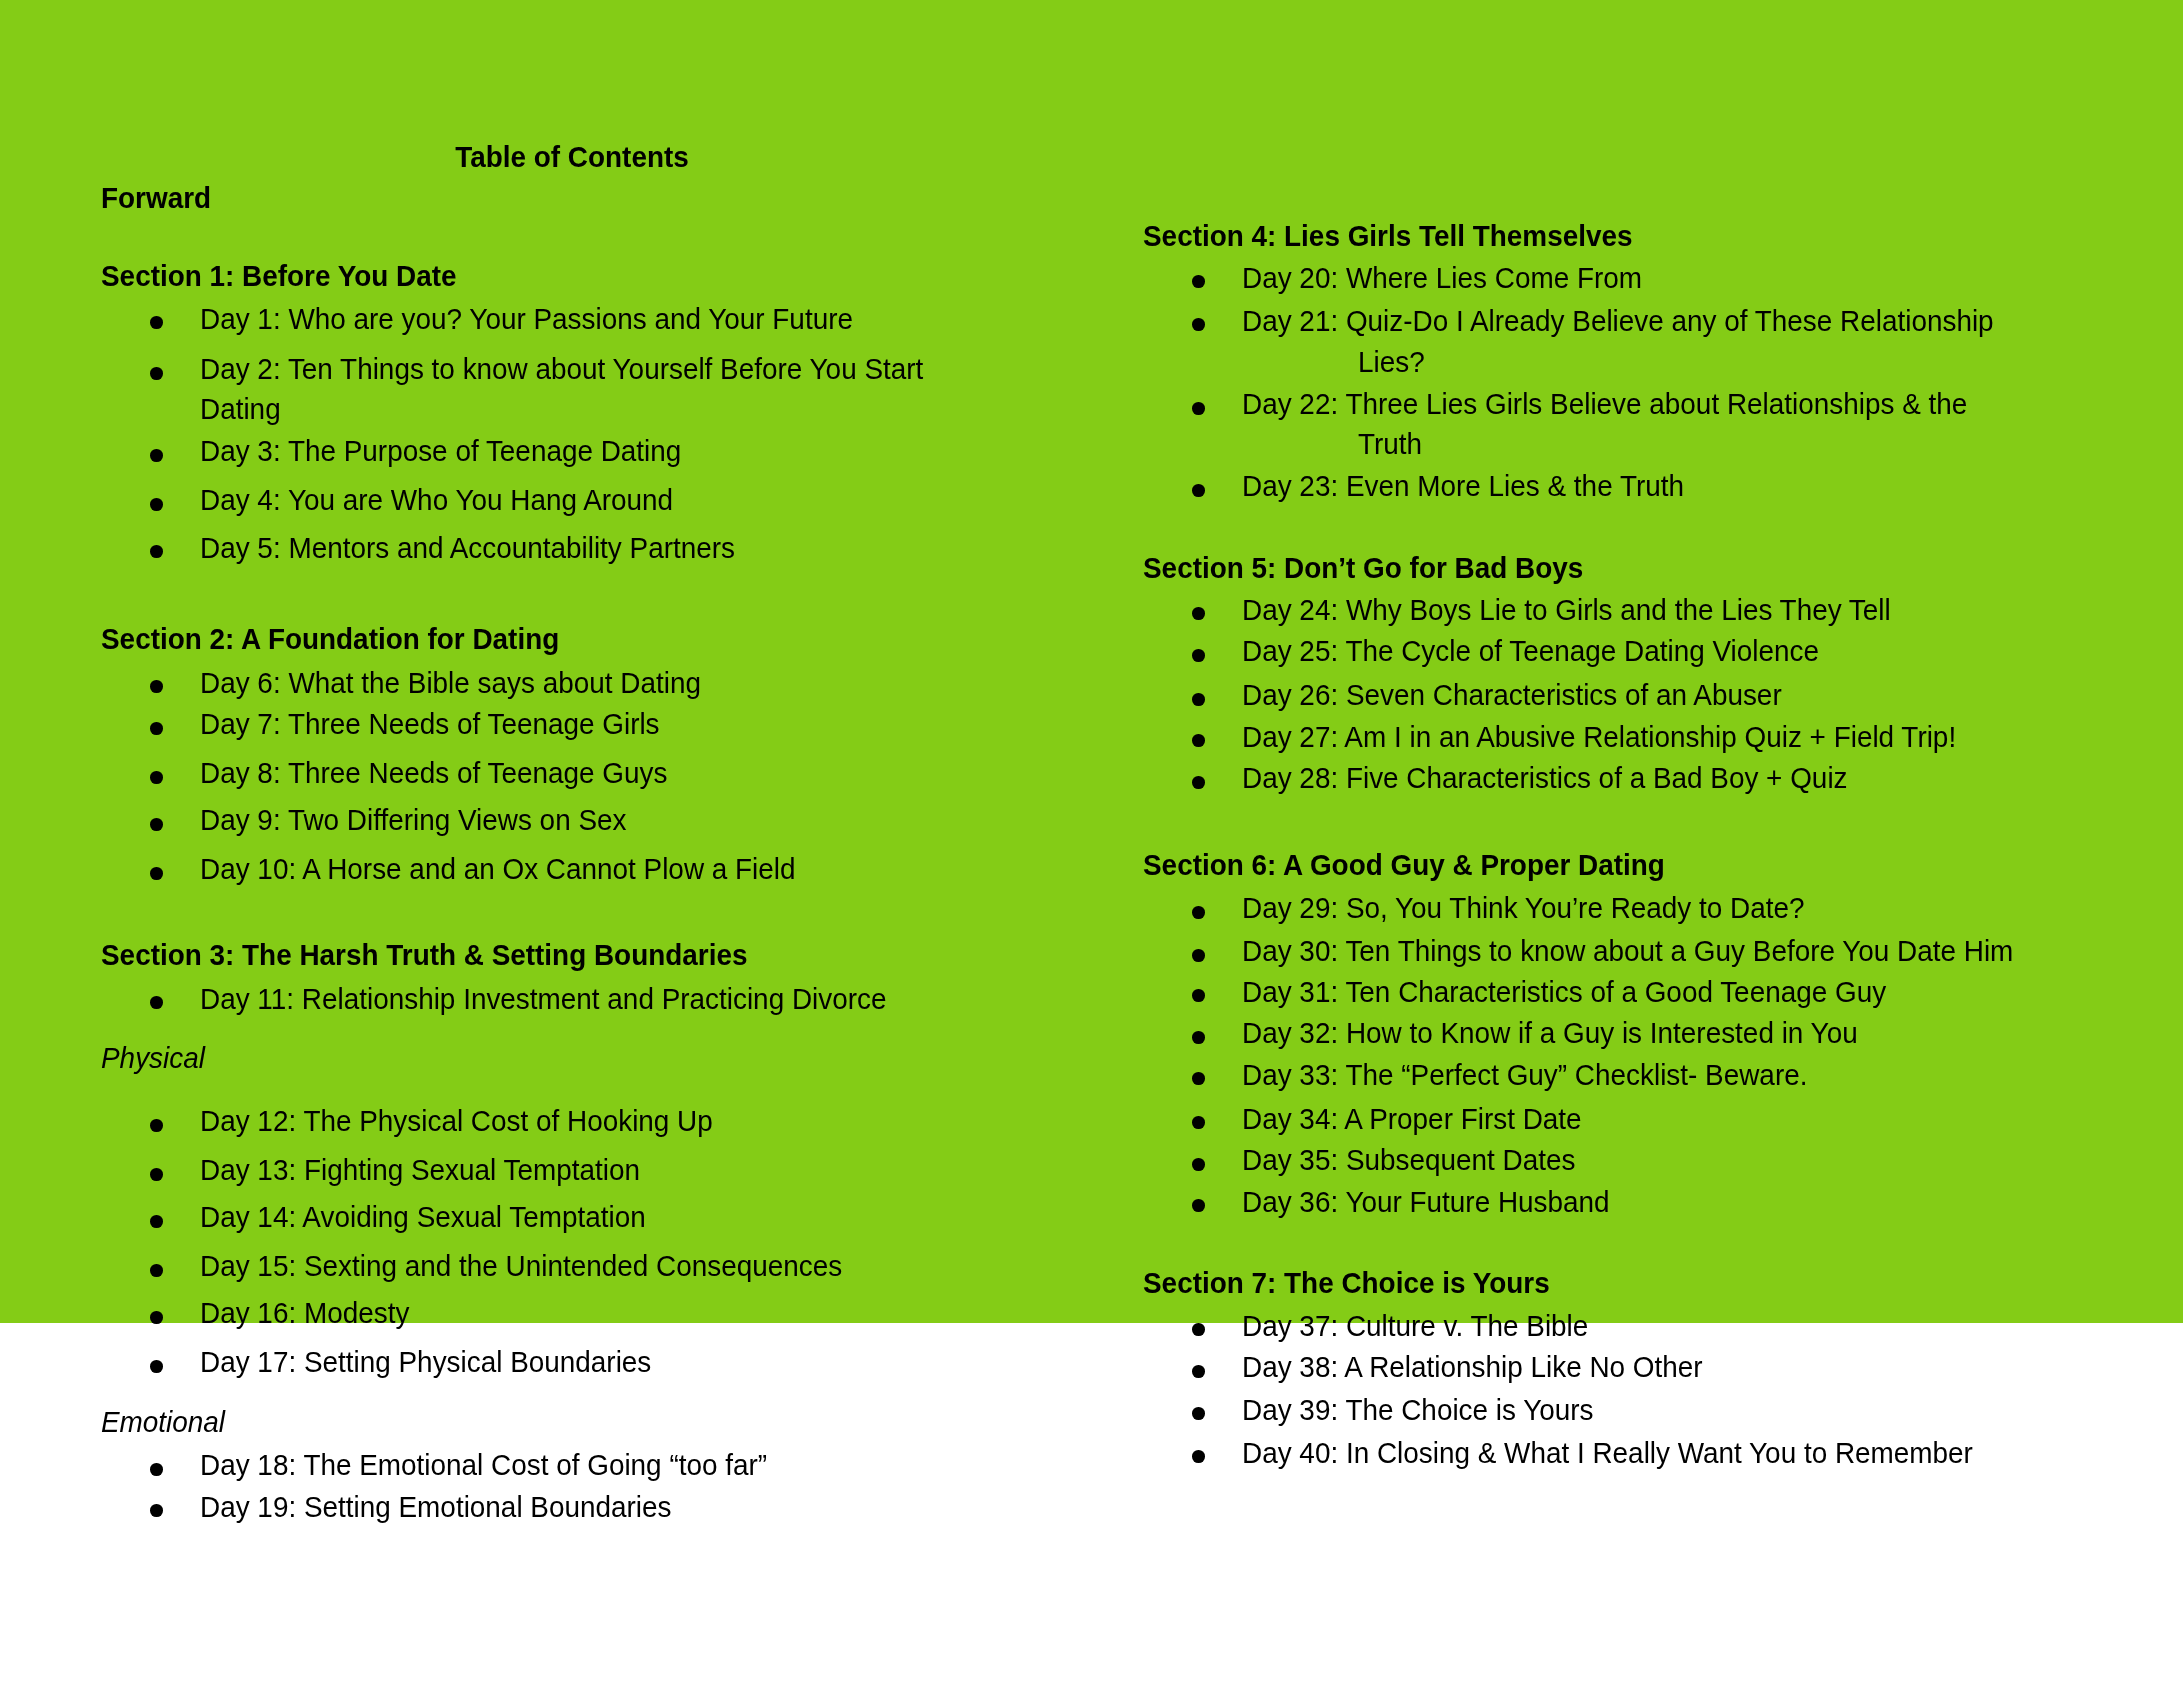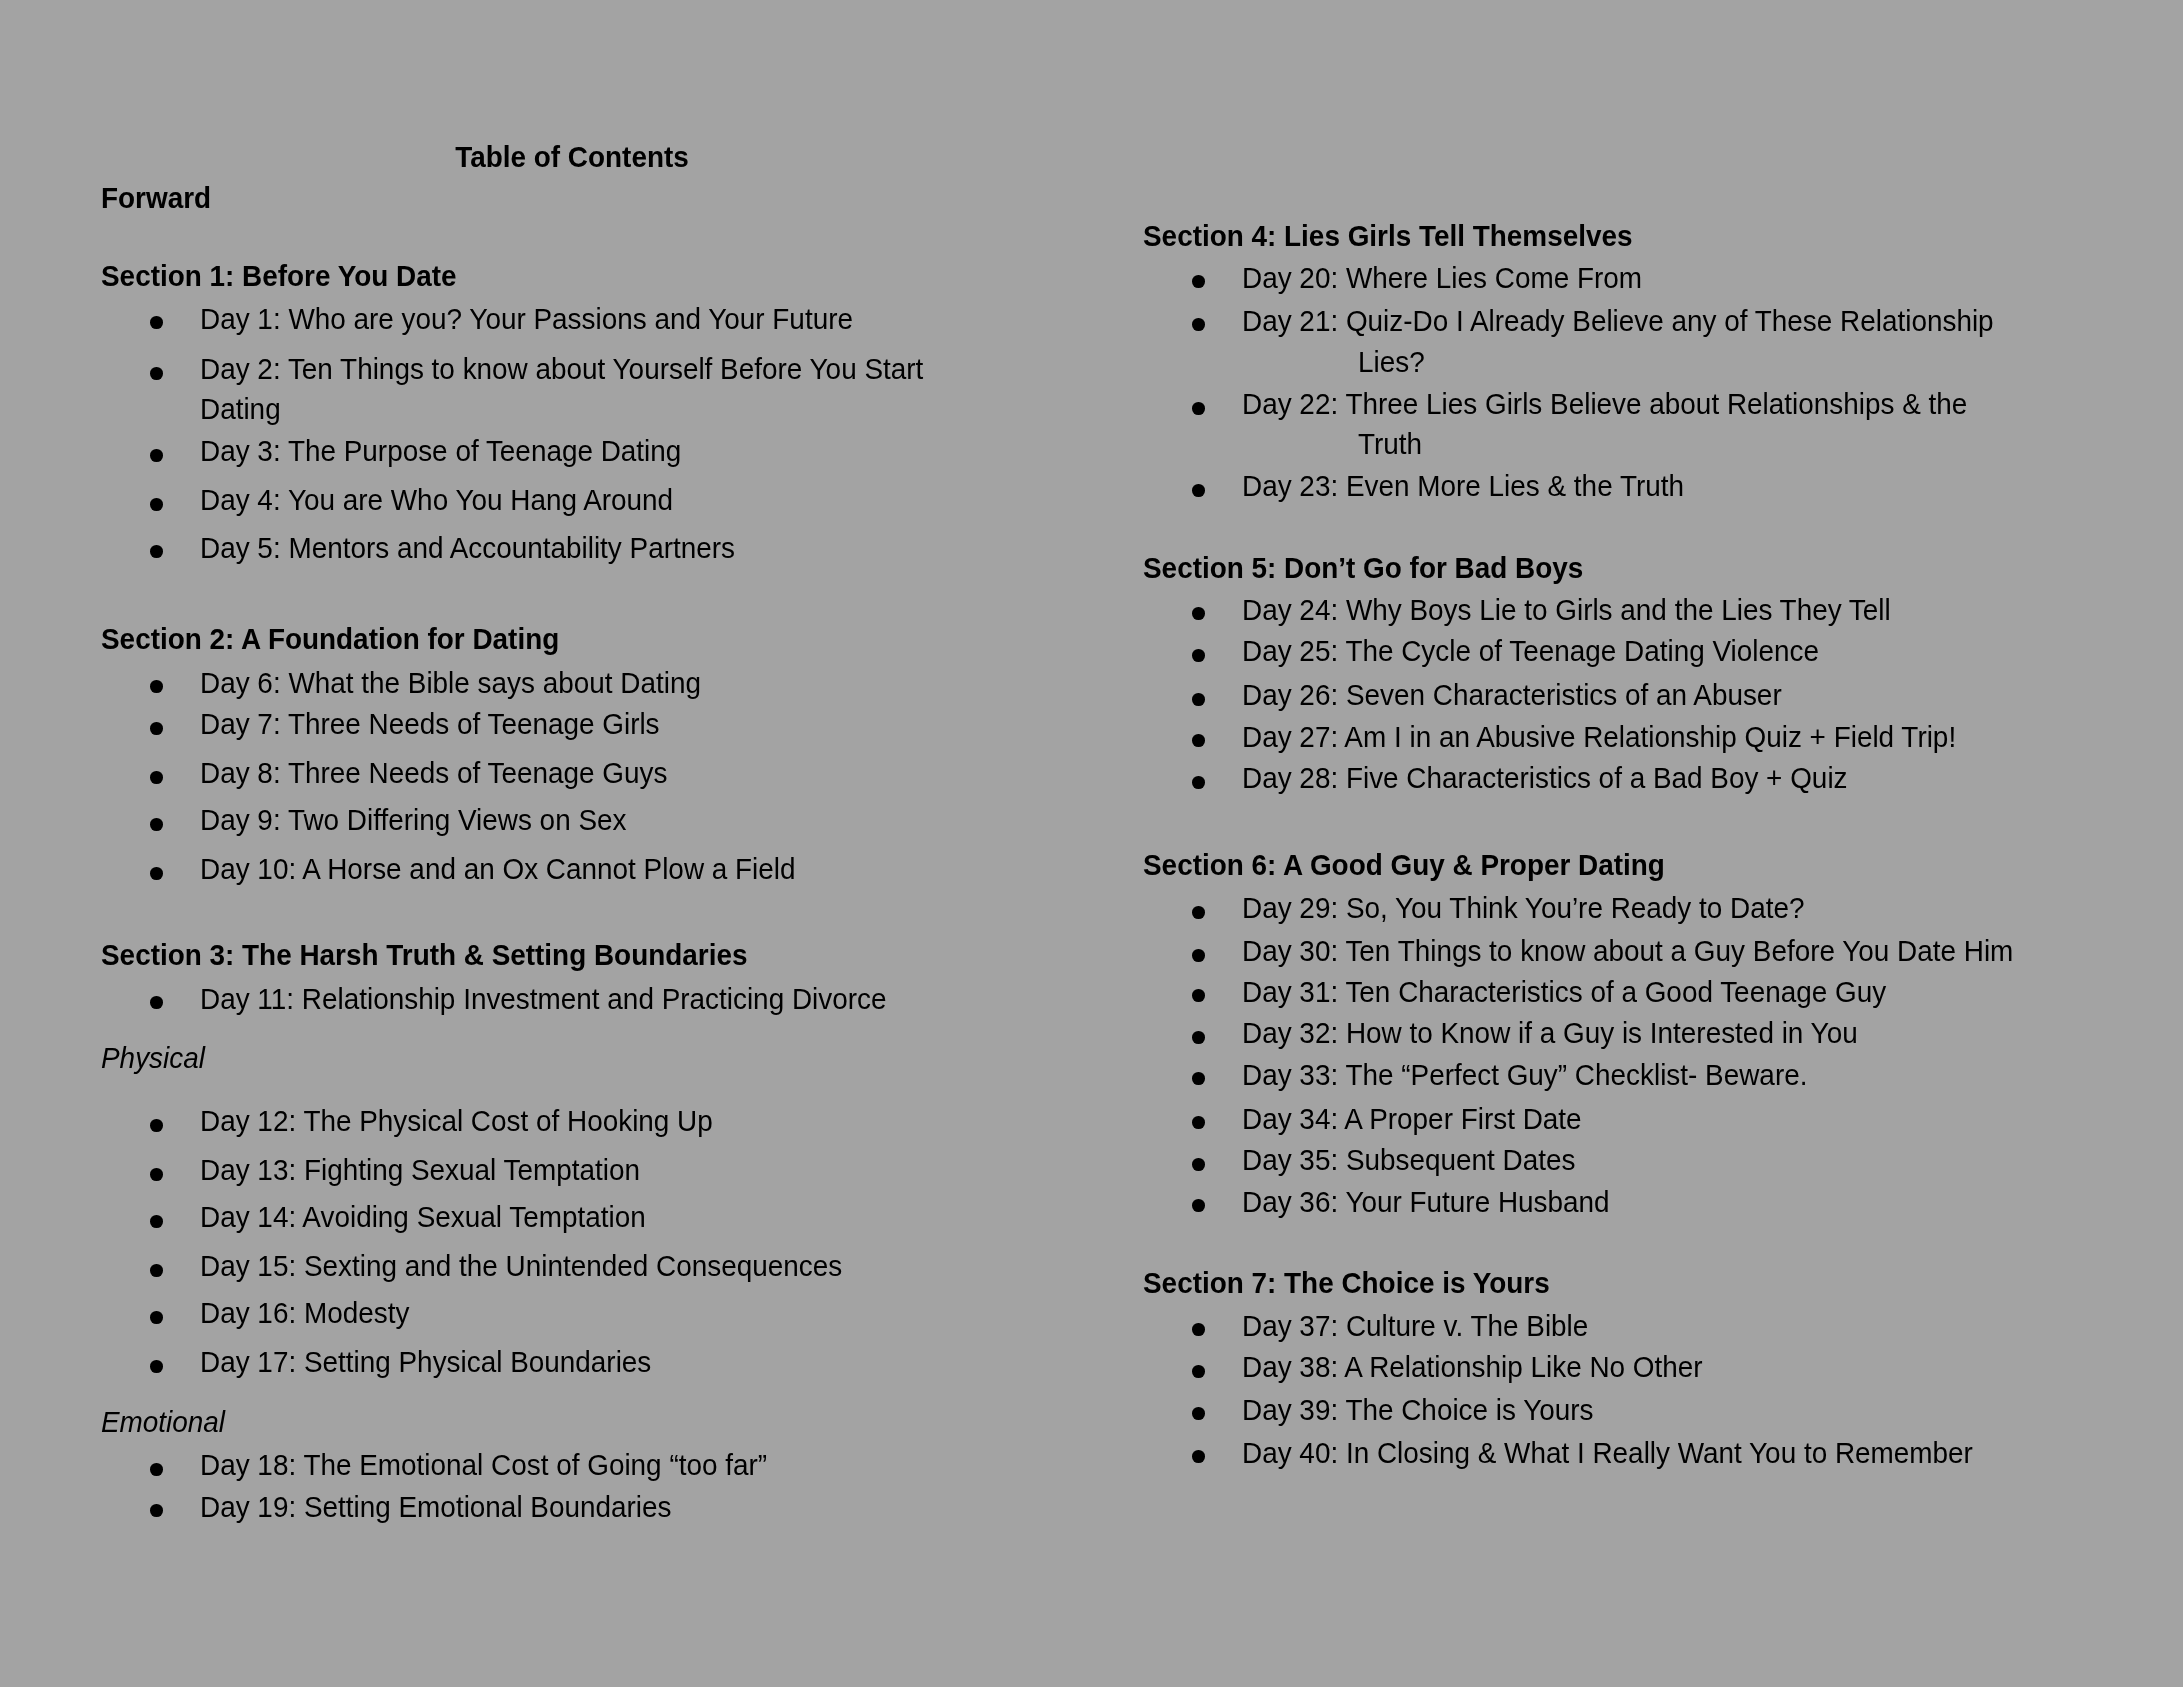--- a/index.html
+++ b/index.html
@@ -1,17 +1,17 @@
 <!DOCTYPE html>
 <html style="font-size:10.6px"><head>
 <meta charset="utf-8">
 <style>
   html, body { margin: 0; padding: 0; background: #ffffff; }
   body { width: 2183px; height: 1687px; position: relative; overflow: hidden; }
-  .page { position: absolute; left: 0; top: 0; width: 2183px; height: 1687px; background: #a3a3a3; }
+  .page { position: absolute; left: 0; top: 0; width: 2183px; height: 1323px; background: #84cc16; }
   .ln {
     position: absolute;
     font-family: "Liberation Sans", "DejaVu Sans", sans-serif;
     font-size: 30px;
     line-height: 30px;
     height: 30px;
     color: #000000;
     white-space: nowrap;
     transform-origin: 0 0;
     transform: scaleX(0.93);

